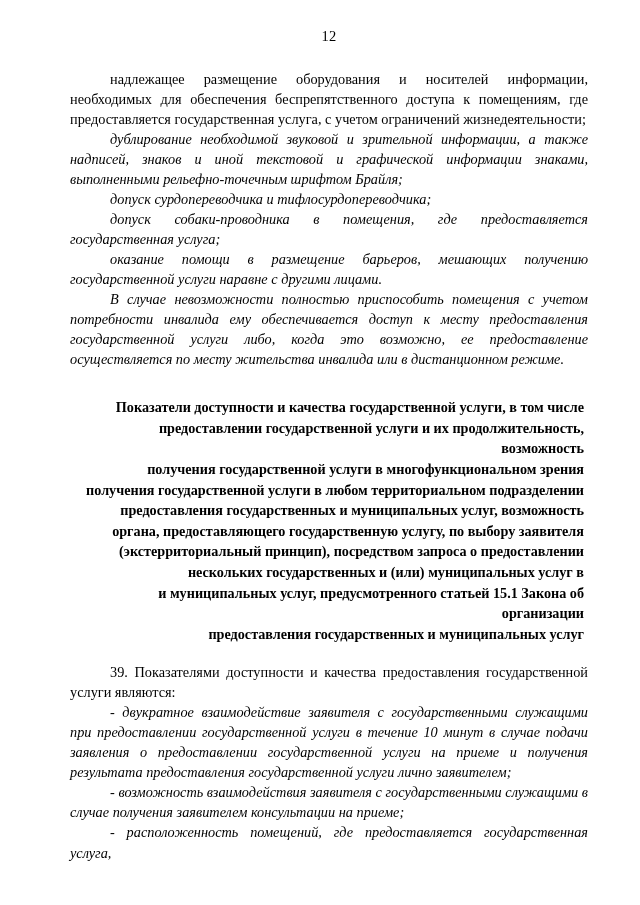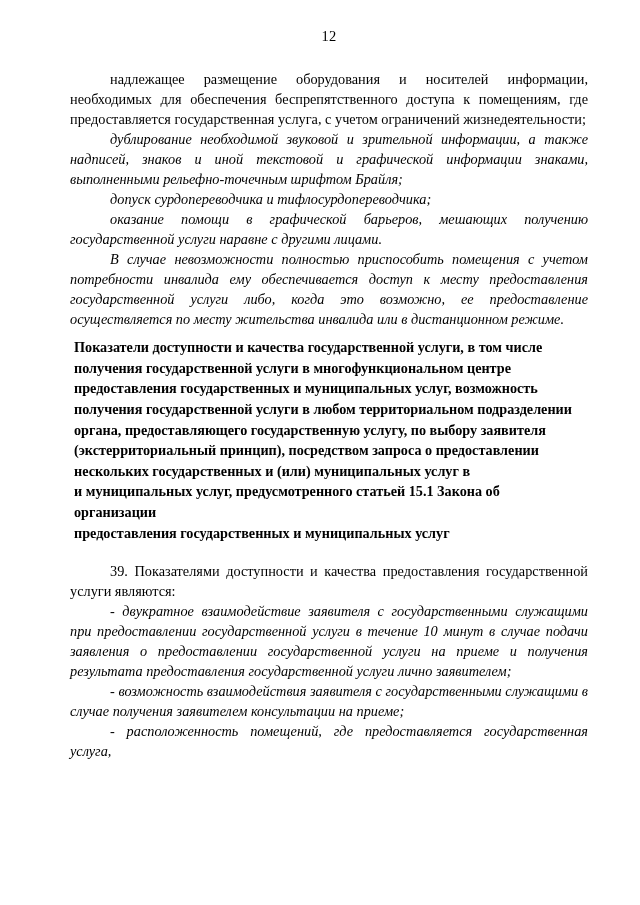--- a/index.html
+++ b/index.html
@@ -32,23 +32,23 @@
     font-size: 14.3px;
     line-height: 1.40;
     text-align: justify;
     margin: 0 0 0 0;
     text-indent: 40px;
     hyphens: none;
   }
   .bold-block {
     font-size: 14.2px;
     line-height: 1.45;
-    text-align: left;
+    text-align: right;
     font-weight: bold;
-    margin: 8px 0 18px 0;
+    margin: 28px 0 18px 0;
     padding: 0 4px;
   }
   .bold-block .l {
     display: block;
   }
   .body-text {
     margin-top: 4px;
   }
   .para + .para {
     margin-top: 0px;
@@ -59,29 +59,31 @@
 <body>
 
 <div class="page">
 
   <div class="page-number">12</div>
 
   <div class="body-text">
     <p class="para">надлежащее размещение оборудования и носителей информации, необходимых для обеспечения беспрепятственного доступа к помещениям, где предоставляется государственная услуга, с учетом ограничений жизнедеятельности;</p>
     <p class="para">дублирование необходимой звуковой и зрительной информации, а также надписей, знаков и иной текстовой и графической информации знаками, выполненными рельефно-точечным шрифтом Брайля;</p>
     <p class="para">допуск сурдопереводчика и тифлосурдопереводчика;</p>
-    <p class="para">оказание помощи в графической барьеров, мешающих получению государственной услуги наравне с другими лицами.</p>
+    <p class="para">допуск собаки-проводника в помещения, где предоставляется государственная услуга;</p>
+    <p class="para">оказание помощи в размещение барьеров, мешающих получению государственной услуги наравне с другими лицами.</p>
     <p class="para">В случае невозможности полностью приспособить помещения с учетом потребности инвалида ему обеспечивается доступ к месту предоставления государственной услуги либо, когда это возможно, ее предоставление осуществляется по месту жительства инвалида или в дистанционном режиме.</p>
   </div>
 
   <div class="bold-block">
     <span class="l">Показатели доступности и качества государственной услуги, в том числе</span>
-    <span class="l">получения государственной услуги в многофункциональном центре</span>
+    <span class="l">предоставлении государственной услуги и их продолжительность, возможность</span>
+    <span class="l">получения государственной услуги в многофункциональном зрения</span>
+    <span class="l">получения государственной услуги в любом территориальном подразделении</span>
     <span class="l">предоставления государственных и муниципальных услуг, возможность</span>
-    <span class="l">получения государственной услуги в любом территориальном подразделении</span>
     <span class="l">органа, предоставляющего государственную услугу, по выбору заявителя</span>
     <span class="l">(экстерриториальный принцип), посредством запроса о предоставлении</span>
     <span class="l">нескольких государственных и (или) муниципальных услуг в</span>
     <span class="l">и муниципальных услуг, предусмотренного статьей 15.1 Закона об организации</span>
     <span class="l">предоставления государственных и муниципальных услуг</span>
   </div>
 
   <div class="body-text">
     <p class="para">39. Показателями доступности и качества предоставления государственной услуги являются:</p>
     <p class="para">- двукратное взаимодействие заявителя с государственными служащими при предоставлении государственной услуги в течение 10 минут в случае подачи заявления о предоставлении государственной услуги на приеме и получения результата предоставления государственной услуги лично заявителем;</p>

